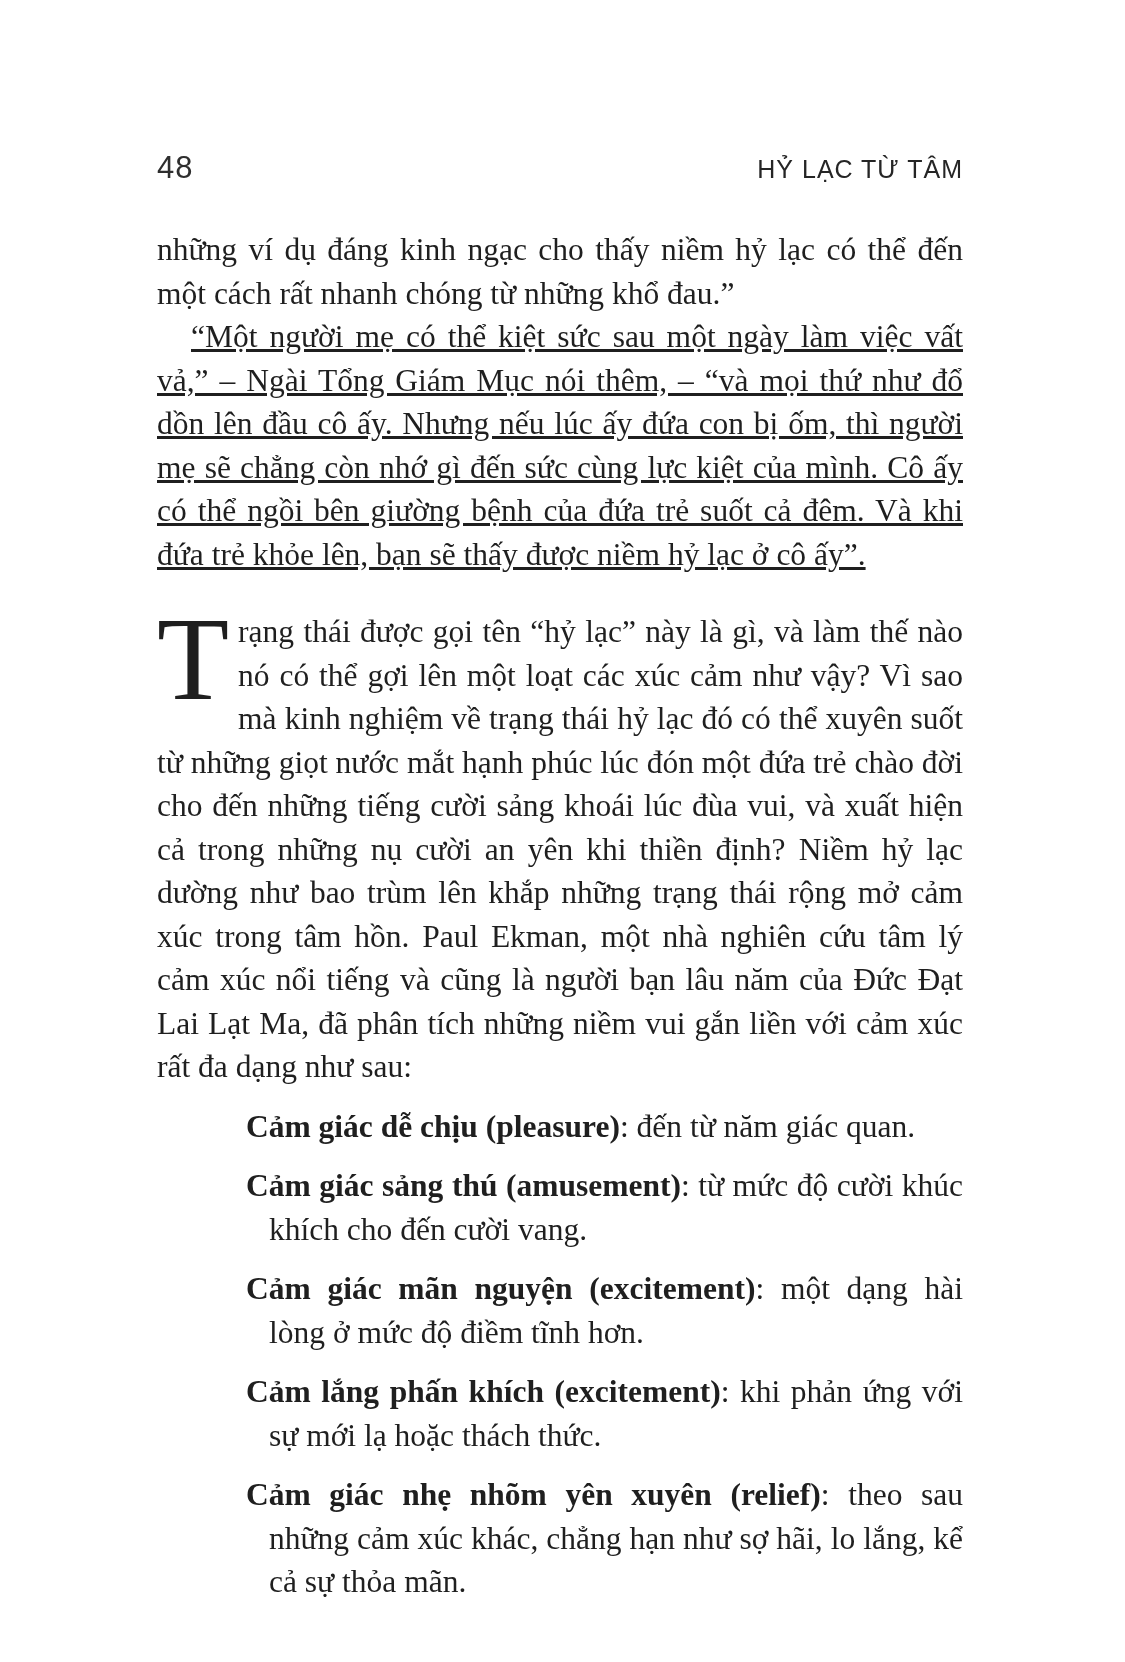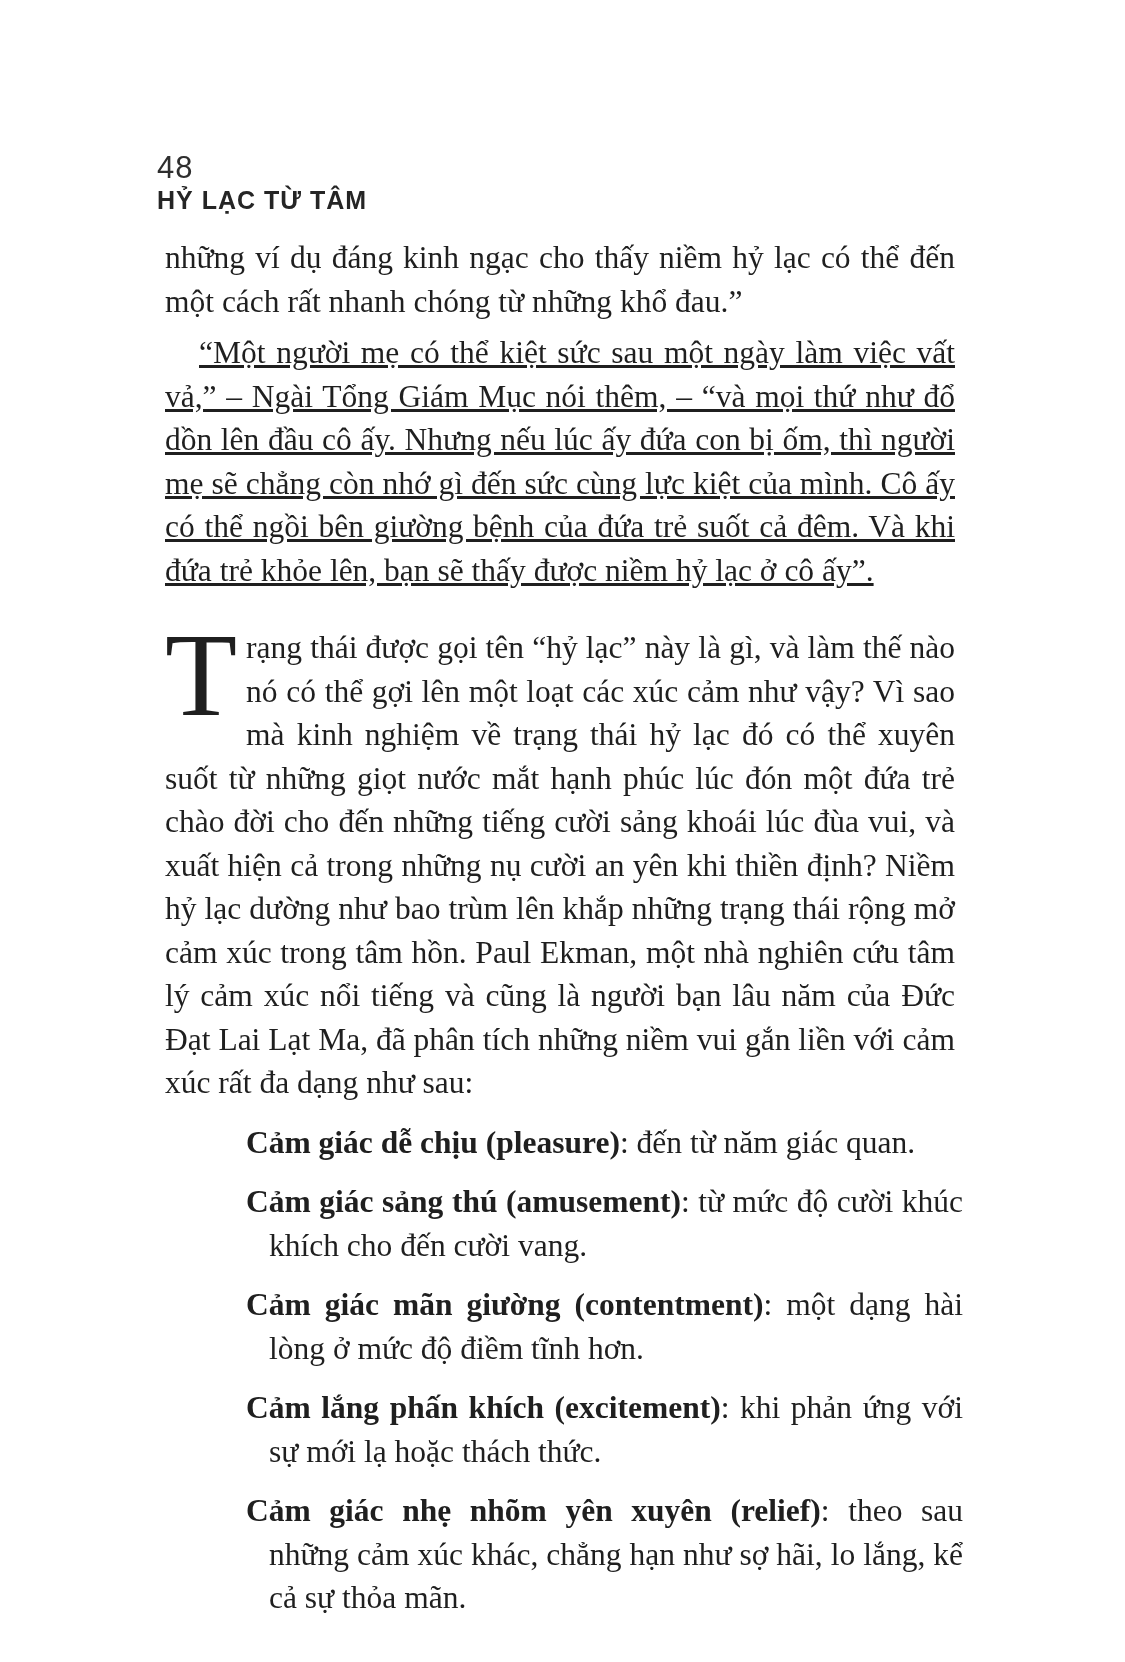--- a/index.html
+++ b/index.html
@@ -17,47 +17,46 @@
   }
   .page-header {
     position: absolute;
     top: 150px;
     left: 157px;
     width: 806px;
     display: flex;
     justify-content: space-between;
     align-items: baseline;
     font-family: "Liberation Sans", "DejaVu Sans", sans-serif;
-    flex-direction: column;
   }
   .page-number {
     font-size: 31px;
     font-weight: 400;
     color: #2e2e2e;
     letter-spacing: 1px;
   }
   .running-title {
     font-size: 25px;
-    font-weight: 700;
+    font-weight: 400;
     color: #252525;
     letter-spacing: 1px;
   }
   .text-block {
     position: absolute;
     top: 228px;
     left: 157px;
     width: 806px;
     font-family: "Liberation Serif", "DejaVu Serif", serif;
     font-size: 31.5px;
     line-height: 43.5px;
     text-align: justify;
     color: #1f1f1f;
   }
   .body-para {
-    margin: 8px;
+    margin: 0;
     padding: 0;
   }
   .para-indent {
     text-indent: 34px;
     text-decoration: underline;
   }
   .section-open {
     margin-top: 34px;
   }
   .dropcap {
@@ -104,21 +103,21 @@
 
       <p class="emotion-item">
         <span class="emotion-term">Cảm giác dễ chịu (pleasure)</span><span>: đến từ năm giác quan.</span>
       </p>
 
       <p class="emotion-item">
         <span class="emotion-term">Cảm giác sảng thú (amusement)</span><span>: từ mức độ cười khúc khích cho đến cười vang.</span>
       </p>
 
       <p class="emotion-item">
-        <span class="emotion-term">Cảm giác mãn giường (contentment)</span><span>: một dạng hài lòng ở mức độ điềm tĩnh hơn.</span>
+        <span class="emotion-term">Cảm giác mãn nguyện (excitement)</span><span>: một dạng hài lòng ở mức độ điềm tĩnh hơn.</span>
       </p>
 
       <p class="emotion-item">
         <span class="emotion-term">Cảm lắng phấn khích (excitement)</span><span>: khi phản ứng với sự mới lạ hoặc thách thức.</span>
       </p>
 
       <p class="emotion-item">
         <span class="emotion-term">Cảm giác nhẹ nhõm yên xuyên (relief)</span><span>: theo sau những cảm xúc khác, chẳng hạn như sợ hãi, lo lắng, kể cả sự thỏa mãn.</span>
       </p>
 

